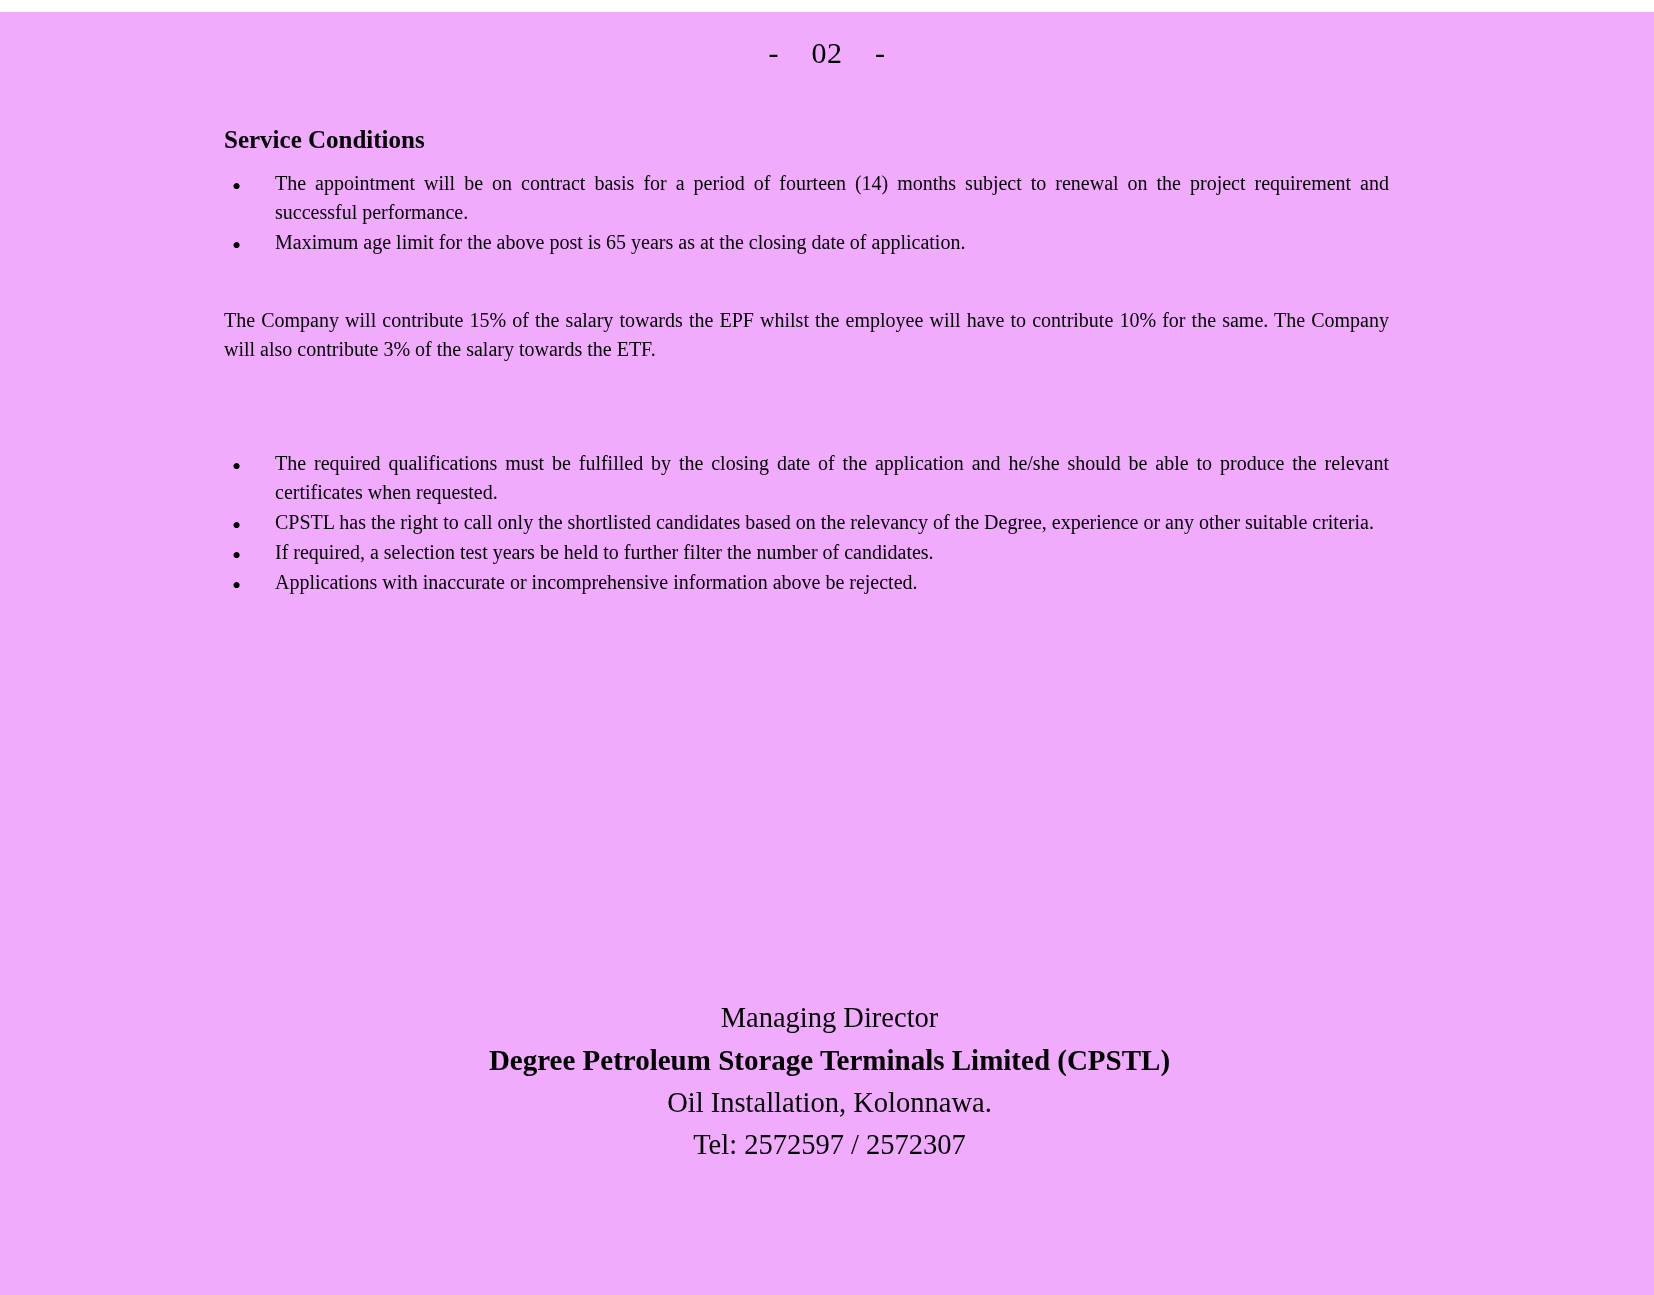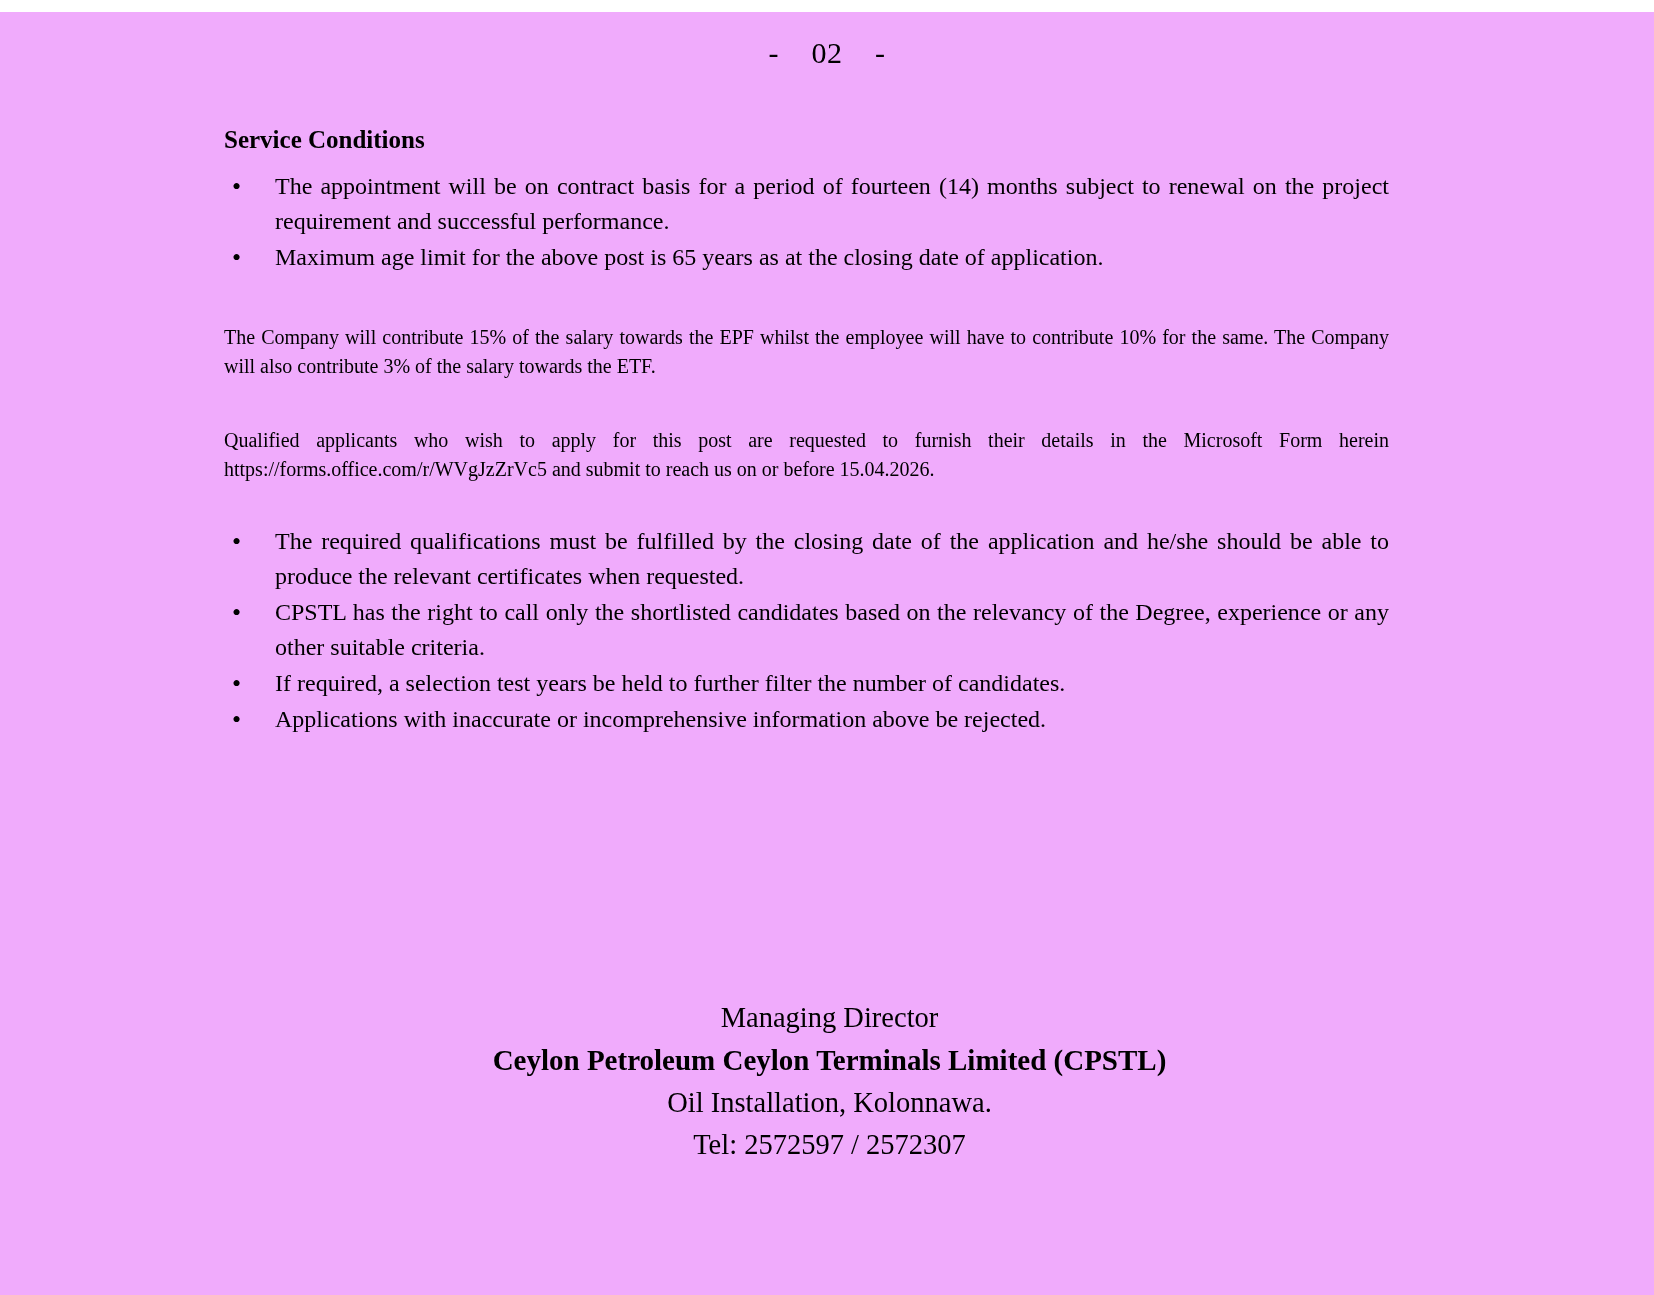--- a/index.html
+++ b/index.html
@@ -46,21 +46,21 @@
     margin: 0 0 14px 0;
   }
   ul.bullets {
     list-style: none;
     margin: 0;
     padding: 0;
   }
   ul.bullets > li {
     position: relative;
     padding-left: 51px;
-    font-size: 24px;
+    font-size: 20px;
     line-height: 1.455;
     text-align: justify;
     text-justify: inter-word;
     margin: 0 0 1px 0;
   }
   ul.bullets > li::before {
     content: "\2022";
     position: absolute;
     left: 8px;
     top: -1px;
@@ -112,33 +112,32 @@
       <li>The appointment will be on contract basis for a period of fourteen (14) months subject to renewal on the project requirement and successful performance.</li>
       <li>Maximum age limit for the above post is 65 years as at the closing date of application.</li>
     </ul>
 
     <div class="gap-lg"></div>
 
     <p class="para">The Company will contribute 15% of the salary towards the EPF whilst the employee will have to contribute 10% for the same. The Company will also contribute 3% of the salary towards the ETF.</p>
 
     <div class="gap-md"></div>
 
-    <p class="para">Qualified applicants who wish to apply for this post are requested to furnish their details in the Microsoft Form herein https://forms.office.com/r/WVgJzZrVc5 and submit to reach us on or before 15.04.2026.</p>
 
     <div class="gap-sm"></div>
 
     <ul class="bullets">
       <li>The required qualifications must be fulfilled by the closing date of the application and he/she should be able to produce the relevant certificates when requested.</li>
       <li>CPSTL has the right to call only the shortlisted candidates based on the relevancy of the Degree, experience or any other suitable criteria.</li>
       <li>If required, a selection test years be held to further filter the number of candidates.</li>
       <li>Applications with inaccurate or incomprehensive information above be rejected.</li>
     </ul>
 
   </div>
 
   <div class="signature">
     <div class="sig-line">Managing Director</div>
-    <div class="sig-line bold">Ceylon Petroleum Ceylon Terminals Limited (CPSTL)</div>
+    <div class="sig-line bold">Degree Petroleum Storage Terminals Limited (CPSTL)</div>
     <div class="sig-line">Oil Installation, Kolonnawa.</div>
     <div class="sig-line">Tel: 2572597 / 2572307</div>
   </div>
 
 </div>
 
 </body></html>

